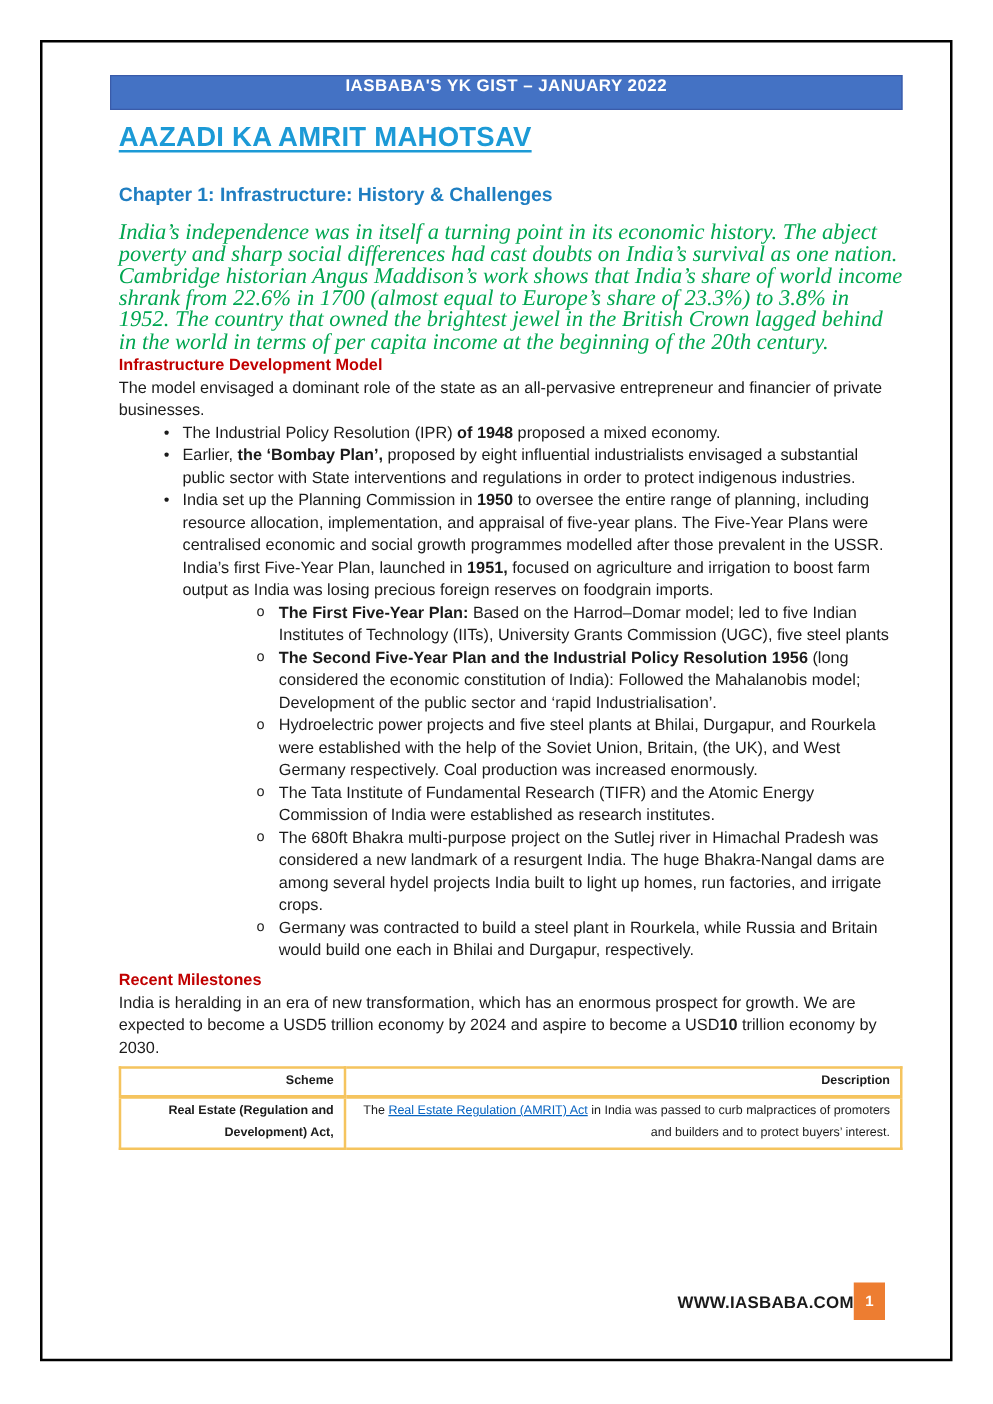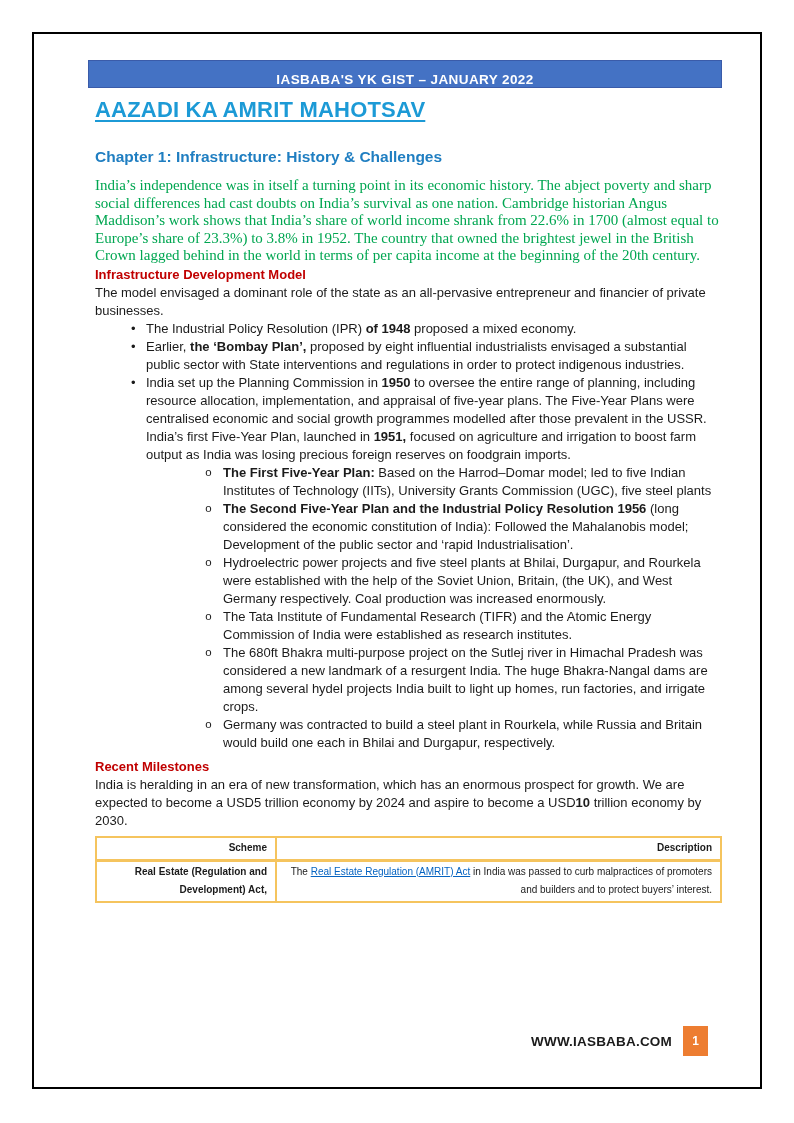--- a/index.html
+++ b/index.html
@@ -21,34 +21,34 @@
     font-family:"Liberation Sans",sans-serif;color:var(--text);
   }
   .frame{
     position:absolute;left:32px;top:32px;width:730px;height:1057px;
     border:2px solid #000000;background:#ffffff;
   }
   .banner{
     position:absolute;left:88px;top:60px;width:634px;height:28px;
     background:var(--banner-blue);border:1px solid var(--banner-border);
     color:#ffffff;font-size:13.5px;font-weight:600;letter-spacing:.4px;
-    display:flex;align-items:flex-end;justify-content:center;
+    display:flex;align-items:flex-start;justify-content:center;
   }
   .content{position:absolute;left:95px;top:99px;width:627px;}
   .main-title{
     color:var(--title-blue);font-size:22px;line-height:22px;font-weight:800;
     text-decoration:underline;text-decoration-thickness:2px;text-underline-offset:3px;
     letter-spacing:.2px;
   }
   .chapter-title{
     color:var(--chapter-blue);font-size:15.5px;line-height:19px;font-weight:800;
     margin-top:26px;
   }
   .intro{
-    color:var(--intro-green);font-size:15px;line-height:17.5px;
+    color:var(--intro-green);font-style:italic;font-size:18px;line-height:17.5px;
     margin-top:11px;font-family:"Liberation Serif",serif;
   }
   .red-heading{
     color:var(--heading-red);font-size:13px;line-height:18px;font-weight:800;
     margin-top:1px;
   }
   .red-heading.second{margin-top:6px;}
   p.body, li{font-size:13px;line-height:18px;}
   ul.l1{list-style:none;margin:0;padding:0 0 0 51px;}
   ul.l1 > li{position:relative;}
@@ -70,21 +70,21 @@
   }
   table.scheme-table th{font-weight:700;border-bottom-width:3px;}
   col.c1{width:180px;}
   td.scheme-cell{font-weight:700;}
   a.link, span.link{
     color:var(--link-blue);text-decoration:underline;cursor:pointer;
   }
   b, .b{font-weight:700;}
   .footer{
     position:absolute;right:86px;top:1026px;height:30px;
-    display:flex;align-items:center;gap:11px;
+    display:flex;align-items:center;
   }
   .site{font-size:13.5px;font-weight:800;letter-spacing:.2px;}
   .page-box{
     width:25px;height:30px;background:var(--page-orange);
     color:#ffffff;font-size:12px;font-weight:700;
     display:flex;align-items:center;justify-content:center;
   }
 </style>
 </head>
 <body>

